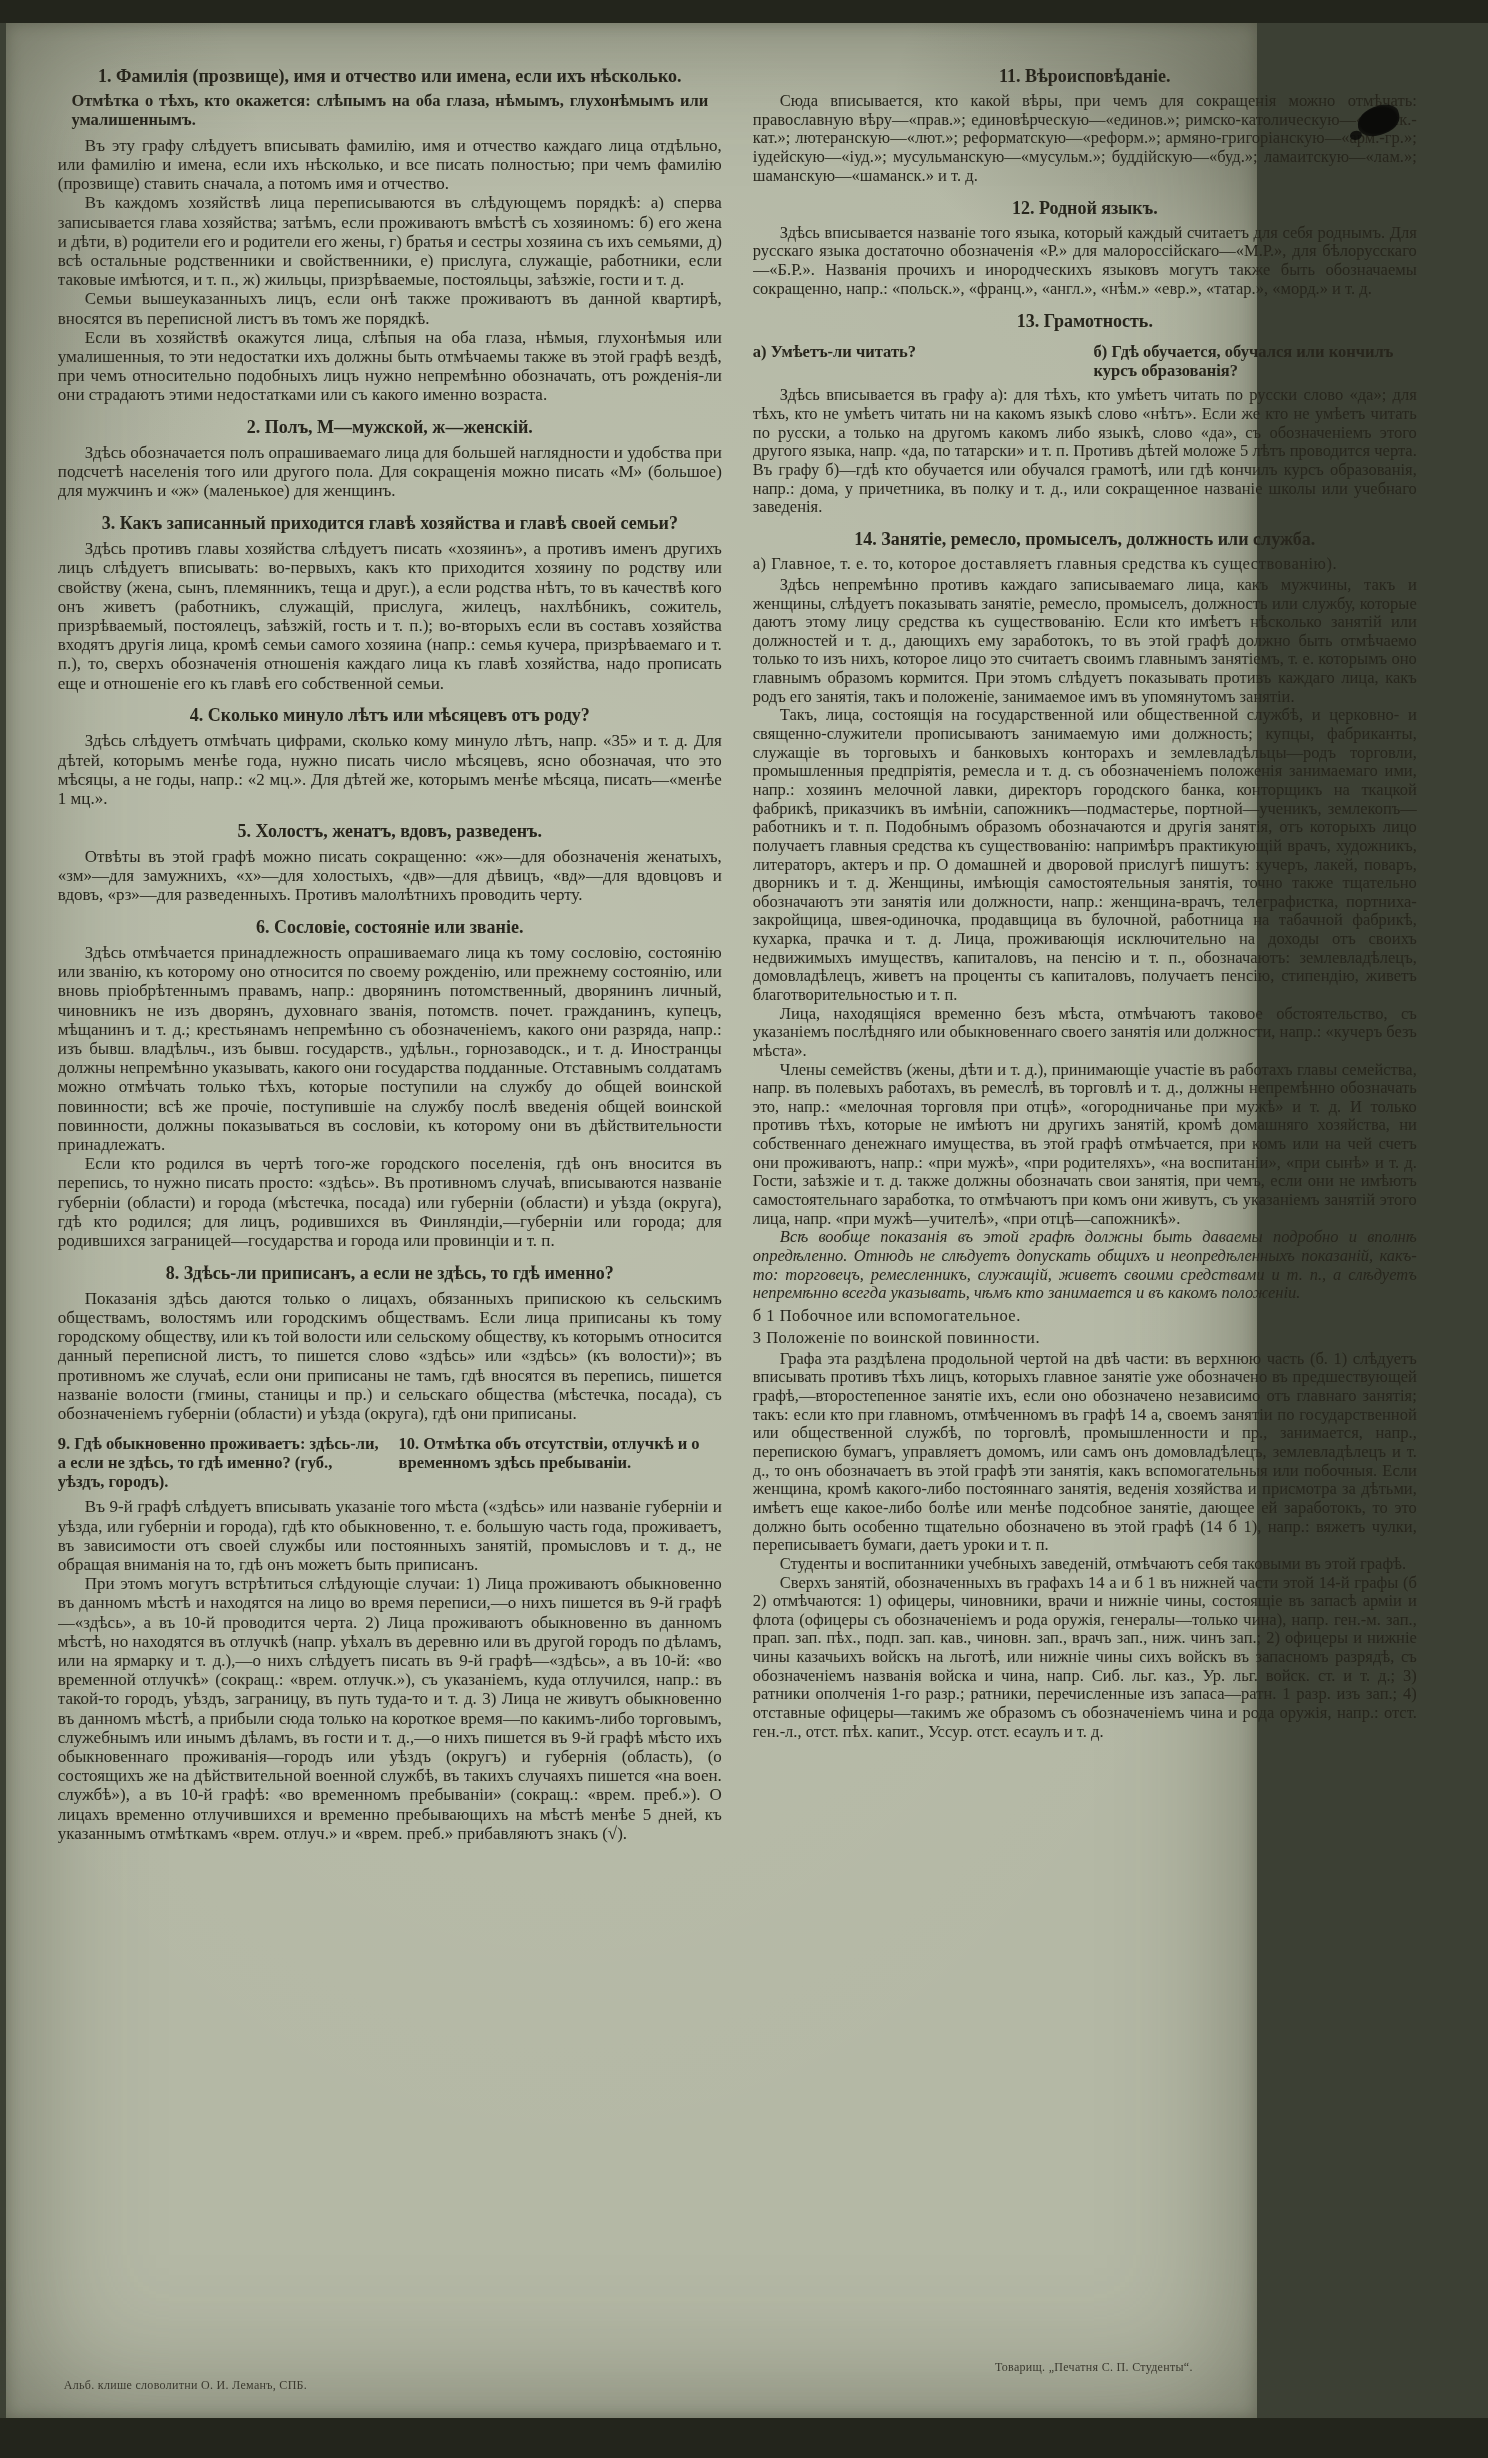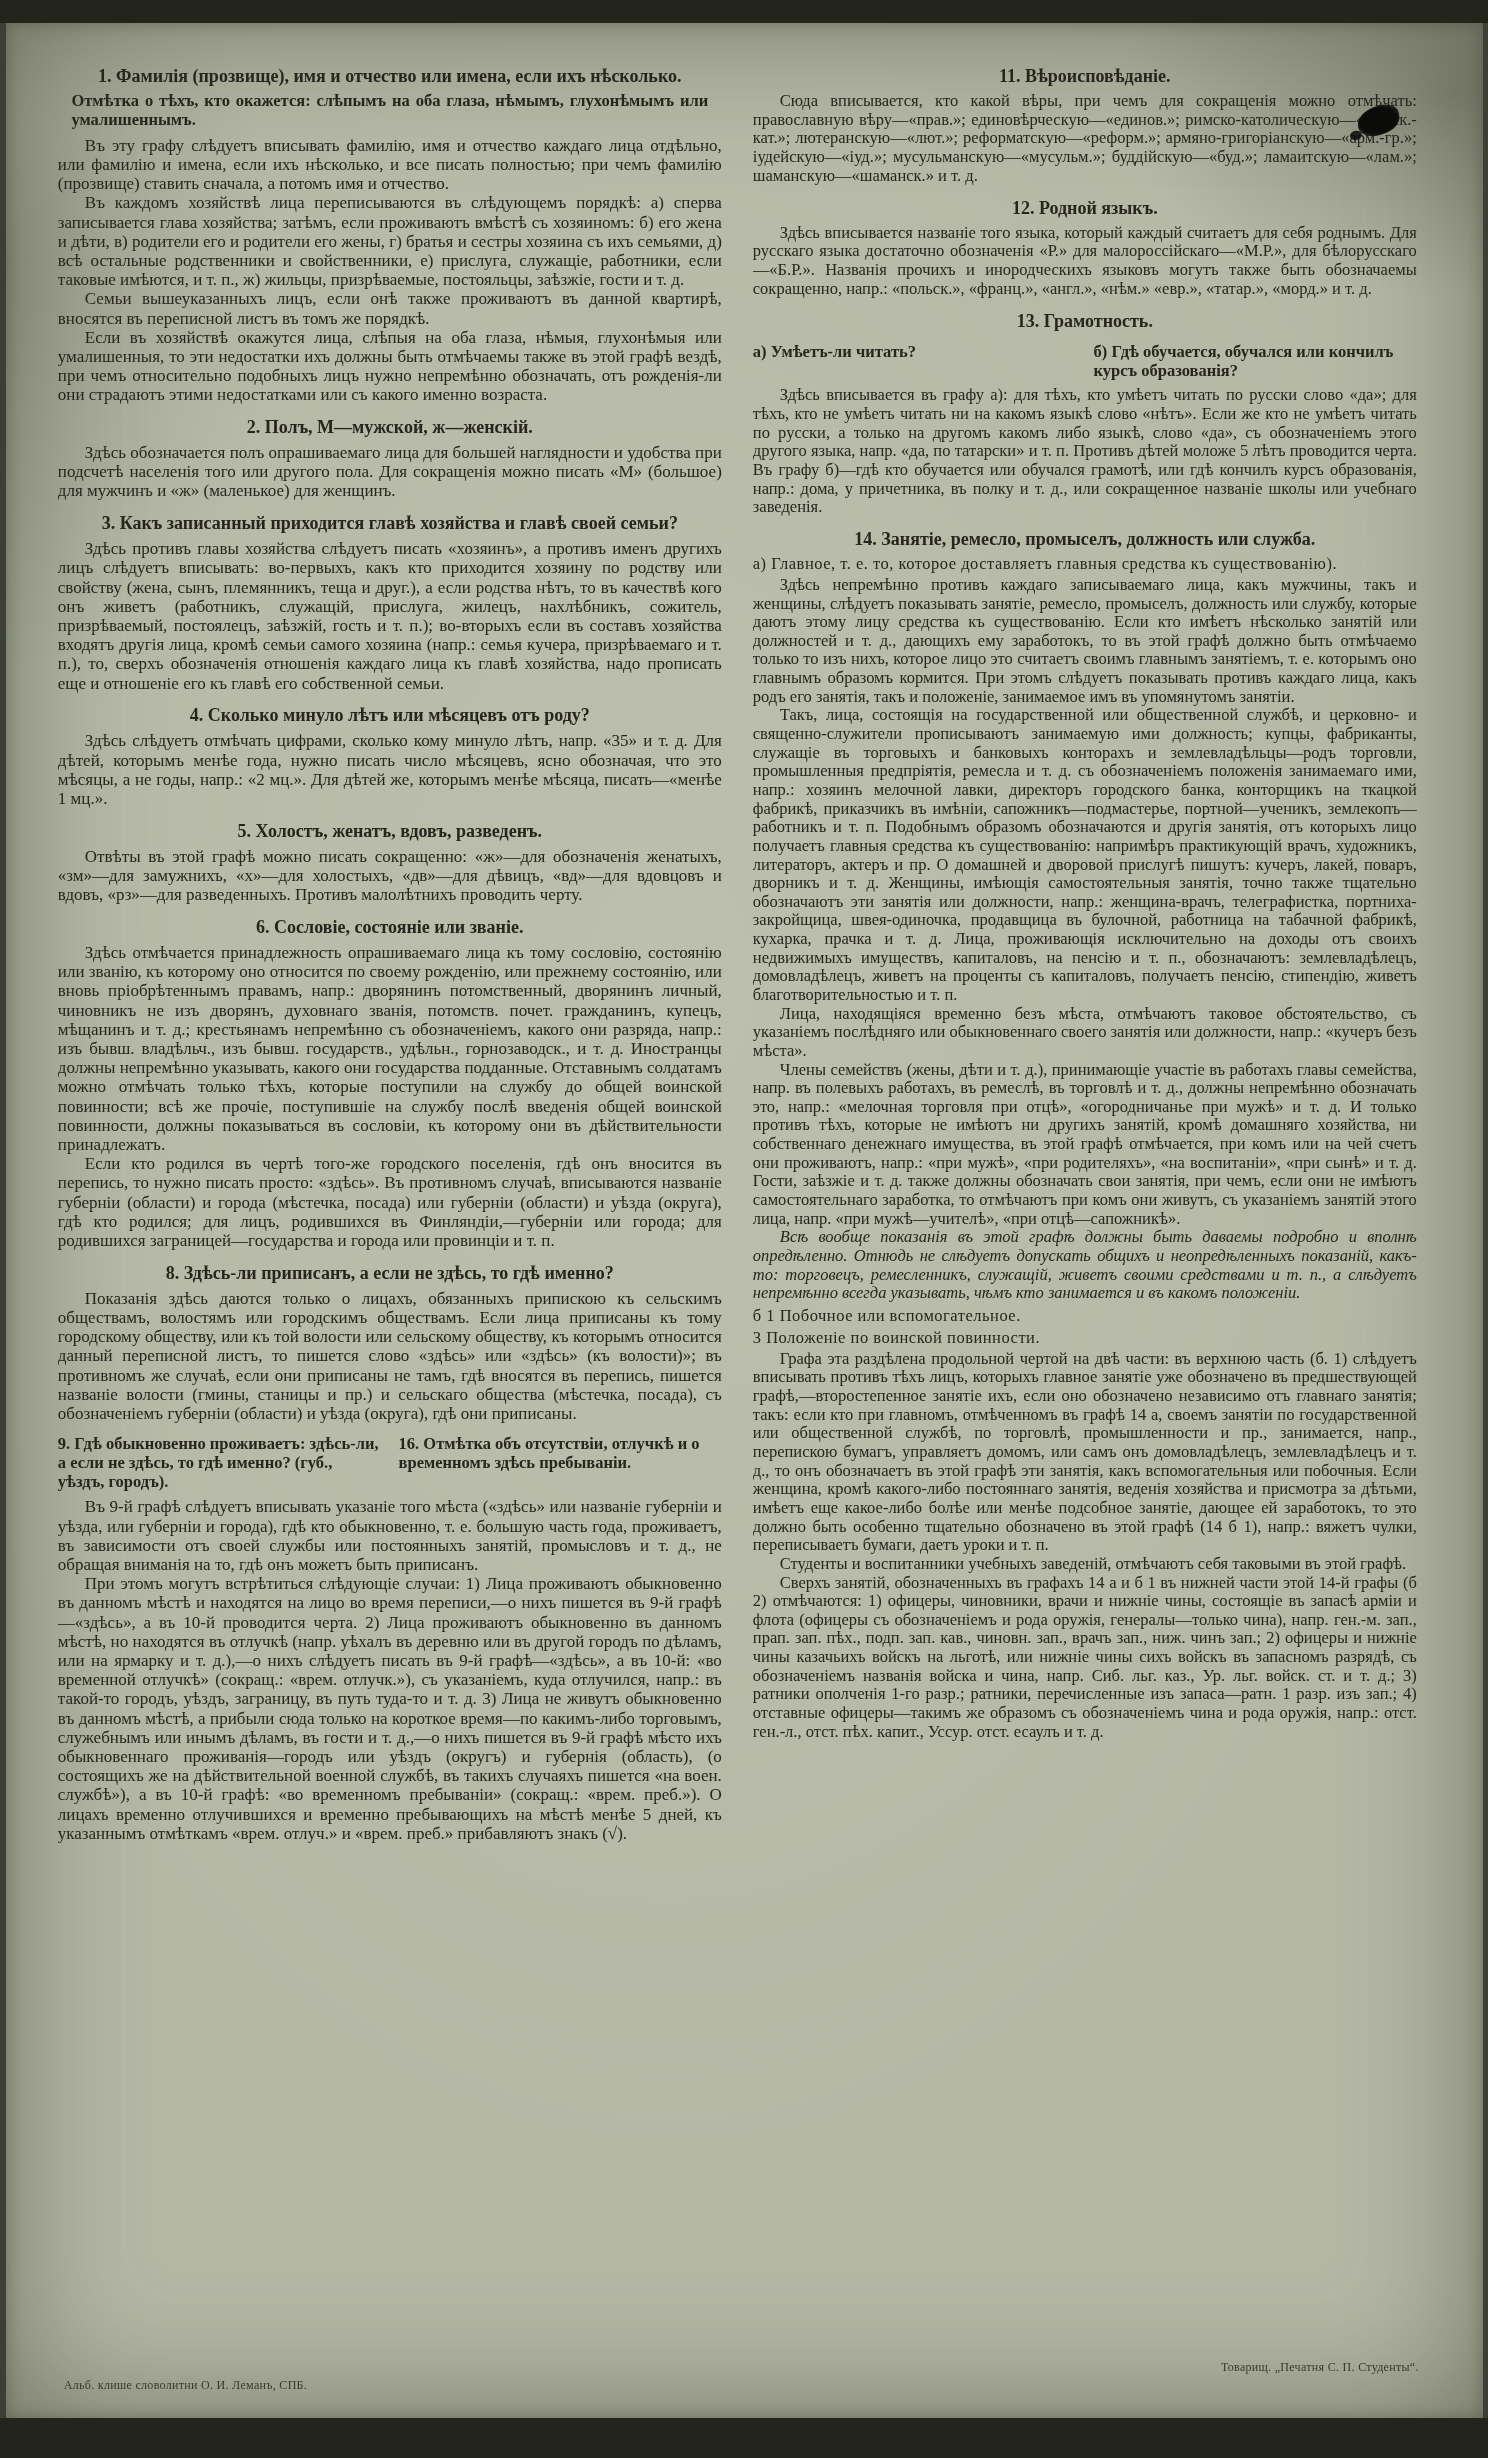--- a/index.html
+++ b/index.html
@@ -4,21 +4,21 @@
 <style>
   html, body { margin: 0; padding: 0; }
   body {
     width: 1489px; height: 2459px;
     position: relative; overflow: hidden;
     background: #3c4034;
     font-family: "Liberation Serif", serif;
   }
   .paper {
     position: absolute; left: 5.8px; top: 23px;
-    width: 1477px; height: 2395px;
+    width: 1251px; height: 2395px;
     background:
       radial-gradient(ellipse 1164px 1747px at 45% 40%, rgba(255,255,240,0.10), rgba(0,0,0,0) 70%),
       radial-gradient(ellipse 485px 291px at 98% 3%, rgba(40,40,28,0.30), rgba(0,0,0,0) 70%),
       radial-gradient(ellipse 388px 582px at 0% 10%, rgba(50,50,36,0.18), rgba(0,0,0,0) 70%),
       #b4b8a5;
     box-shadow: inset 0 0 136px rgba(52,54,40,0.55), inset 0 0 15.5px rgba(40,42,30,0.35);
   }
   .col {
     position: absolute; top: 43px;
     width: 664px; height: 2286px;
@@ -101,21 +101,21 @@
       <div class="p">Здѣсь слѣдуетъ отмѣчать цифрами, сколько кому минуло лѣтъ, напр. «35» и т. д. Для дѣтей, которымъ менѣе года, нужно писать число мѣсяцевъ, ясно обозначая, что это мѣсяцы, а не годы, напр.: «2 мц.». Для дѣтей же, которымъ менѣе мѣсяца, писать—«менѣе 1 мц.».</div>
       <div class="h">5. Холостъ, женатъ, вдовъ, разведенъ.</div>
       <div class="p">Отвѣты въ этой графѣ можно писать сокращенно: «ж»—для обозначенія женатыхъ, «зм»—для замужнихъ, «х»—для холостыхъ, «дв»—для дѣвицъ, «вд»—для вдовцовъ и вдовъ, «рз»—для разведенныхъ. Противъ малолѣтнихъ проводить черту.</div>
       <div class="h">6. Сословіе, состояніе или званіе.</div>
       <div class="p">Здѣсь отмѣчается принадлежность опрашиваемаго лица къ тому сословію, состоянію или званію, къ которому оно относится по своему рожденію, или прежнему состоянію, или вновь пріобрѣтеннымъ правамъ, напр.: дворянинъ потомственный, дворянинъ личный, чиновникъ не изъ дворянъ, духовнаго званія, потомств. почет. гражданинъ, купецъ, мѣщанинъ и т. д.; крестьянамъ непремѣнно съ обозначеніемъ, какого они разряда, напр.: изъ бывш. владѣльч., изъ бывш. государств., удѣльн., горнозаводск., и т. д. Иностранцы должны непремѣнно указывать, какого они государства подданные. Отставнымъ солдатамъ можно отмѣчать только тѣхъ, которые поступили на службу до общей воинской повинности; всѣ же прочіе, поступившіе на службу послѣ введенія общей воинской повинности, должны показываться въ сословіи, къ которому они въ дѣйствительности принадлежатъ.</div>
       <div class="p">Если кто родился въ чертѣ того-же городского поселенія, гдѣ онъ вносится въ перепись, то нужно писать просто: «здѣсь». Въ противномъ случаѣ, вписываются названіе губерніи (области) и города (мѣстечка, посада) или губерніи (области) и уѣзда (округа), гдѣ кто родился; для лицъ, родившихся въ Финляндіи,—губерніи или города; для родившихся заграницей—государства и города или провинціи и т. п.</div>
       <div class="h">8. Здѣсь-ли приписанъ, а если не здѣсь, то гдѣ именно?</div>
       <div class="p">Показанія здѣсь даются только о лицахъ, обязанныхъ припискою къ сельскимъ обществамъ, волостямъ или городскимъ обществамъ. Если лица приписаны къ тому городскому обществу, или къ той волости или сельскому обществу, къ которымъ относится данный переписной листъ, то пишется слово «здѣсь» или «здѣсь» (къ волости)»; въ противномъ же случаѣ, если они приписаны не тамъ, гдѣ вносятся въ перепись, пишется названіе волости (гмины, станицы и пр.) и сельскаго общества (мѣстечка, посада), съ обозначеніемъ губерніи (области) и уѣзда (округа), гдѣ они приписаны.</div>
       <div class="split">
         <div>9. Гдѣ обыкновенно проживаетъ: здѣсь-ли, а если не здѣсь, то гдѣ именно? (губ., уѣздъ, городъ).</div>
-        <div>16. Отмѣтка объ отсутствіи, отлучкѣ и о временномъ здѣсь пребываніи.</div>
+        <div>10. Отмѣтка объ отсутствіи, отлучкѣ и о временномъ здѣсь пребываніи.</div>
       </div>
       <div class="p">Въ 9-й графѣ слѣдуетъ вписывать указаніе того мѣста («здѣсь» или названіе губерніи и уѣзда, или губерніи и города), гдѣ кто обыкновенно, т. е. большую часть года, проживаетъ, въ зависимости отъ своей службы или постоянныхъ занятій, промысловъ и т. д., не обращая вниманія на то, гдѣ онъ можетъ быть приписанъ.</div>
       <div class="p">При этомъ могутъ встрѣтиться слѣдующіе случаи: 1) Лица проживаютъ обыкновенно въ данномъ мѣстѣ и находятся на лицо во время переписи,—о нихъ пишется въ 9-й графѣ—«здѣсь», а въ 10-й проводится черта. 2) Лица проживаютъ обыкновенно въ данномъ мѣстѣ, но находятся въ отлучкѣ (напр. уѣхалъ въ деревню или въ другой городъ по дѣламъ, или на ярмарку и т. д.),—о нихъ слѣдуетъ писать въ 9-й графѣ—«здѣсь», а въ 10-й: «во временной отлучкѣ» (сокращ.: «врем. отлучк.»), съ указаніемъ, куда отлучился, напр.: въ такой-то городъ, уѣздъ, заграницу, въ путь туда-то и т. д. 3) Лица не живутъ обыкновенно въ данномъ мѣстѣ, а прибыли сюда только на короткое время—по какимъ-либо торговымъ, служебнымъ или инымъ дѣламъ, въ гости и т. д.,—о нихъ пишется въ 9-й графѣ мѣсто ихъ обыкновеннаго проживанія—городъ или уѣздъ (округъ) и губернія (область), (о состоящихъ же на дѣйствительной военной службѣ, въ такихъ случаяхъ пишется «на воен. службѣ»), а въ 10-й графѣ: «во временномъ пребываніи» (сокращ.: «врем. преб.»). О лицахъ временно отлучившихся и временно пребывающихъ на мѣстѣ менѣе 5 дней, къ указаннымъ отмѣткамъ «врем. отлуч.» и «врем. преб.» прибавляютъ знакъ (√).</div>
     </div>
   <div class="col col-right">
       <div class="h">11. Вѣроисповѣданіе.</div>
       <div class="p">Сюда вписывается, кто какой вѣры, при чемъ для сокращенія можно отмѣчать: православную вѣру—«прав.»; единовѣрческую—«единов.»; римско-католическую—«римск.-кат.»; лютеранскую—«лют.»; реформатскую—«реформ.»; армяно-григоріанскую—«арм.-гр.»; іудейскую—«іуд.»; мусульманскую—«мусульм.»; буддійскую—«буд.»; ламаитскую—«лам.»; шаманскую—«шаманск.» и т. д.</div>
       <div class="h">12. Родной языкъ.</div>
       <div class="p">Здѣсь вписывается названіе того языка, который каждый считаетъ для себя роднымъ. Для русскаго языка достаточно обозначенія «Р.» для малороссійскаго—«М.Р.», для бѣлорусскаго—«Б.Р.». Названія прочихъ и инородческихъ языковъ могутъ также быть обозначаемы сокращенно, напр.: «польск.», «франц.», «англ.», «нѣм.» «евр.», «татар.», «морд.» и т. д.</div>
       <div class="h">13. Грамотность.</div>

